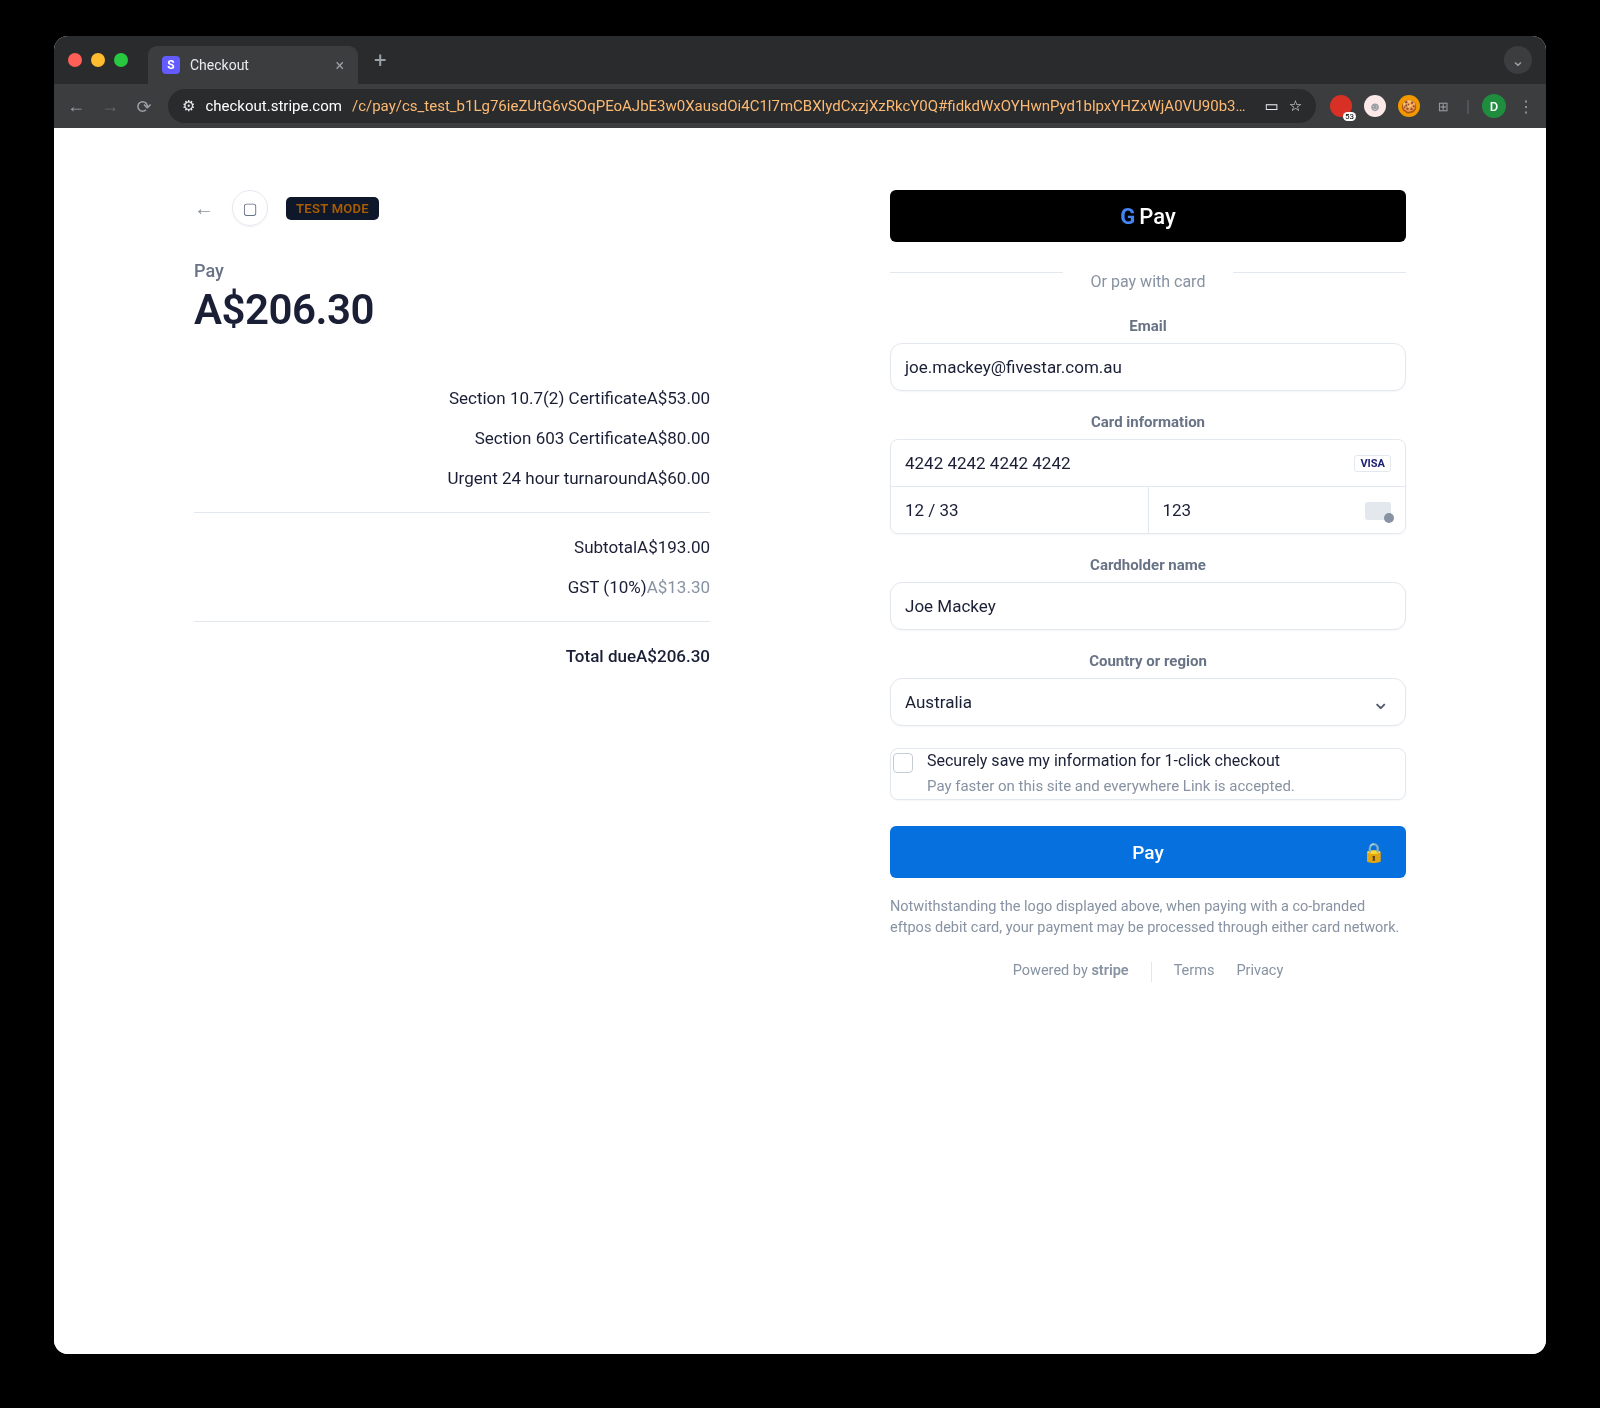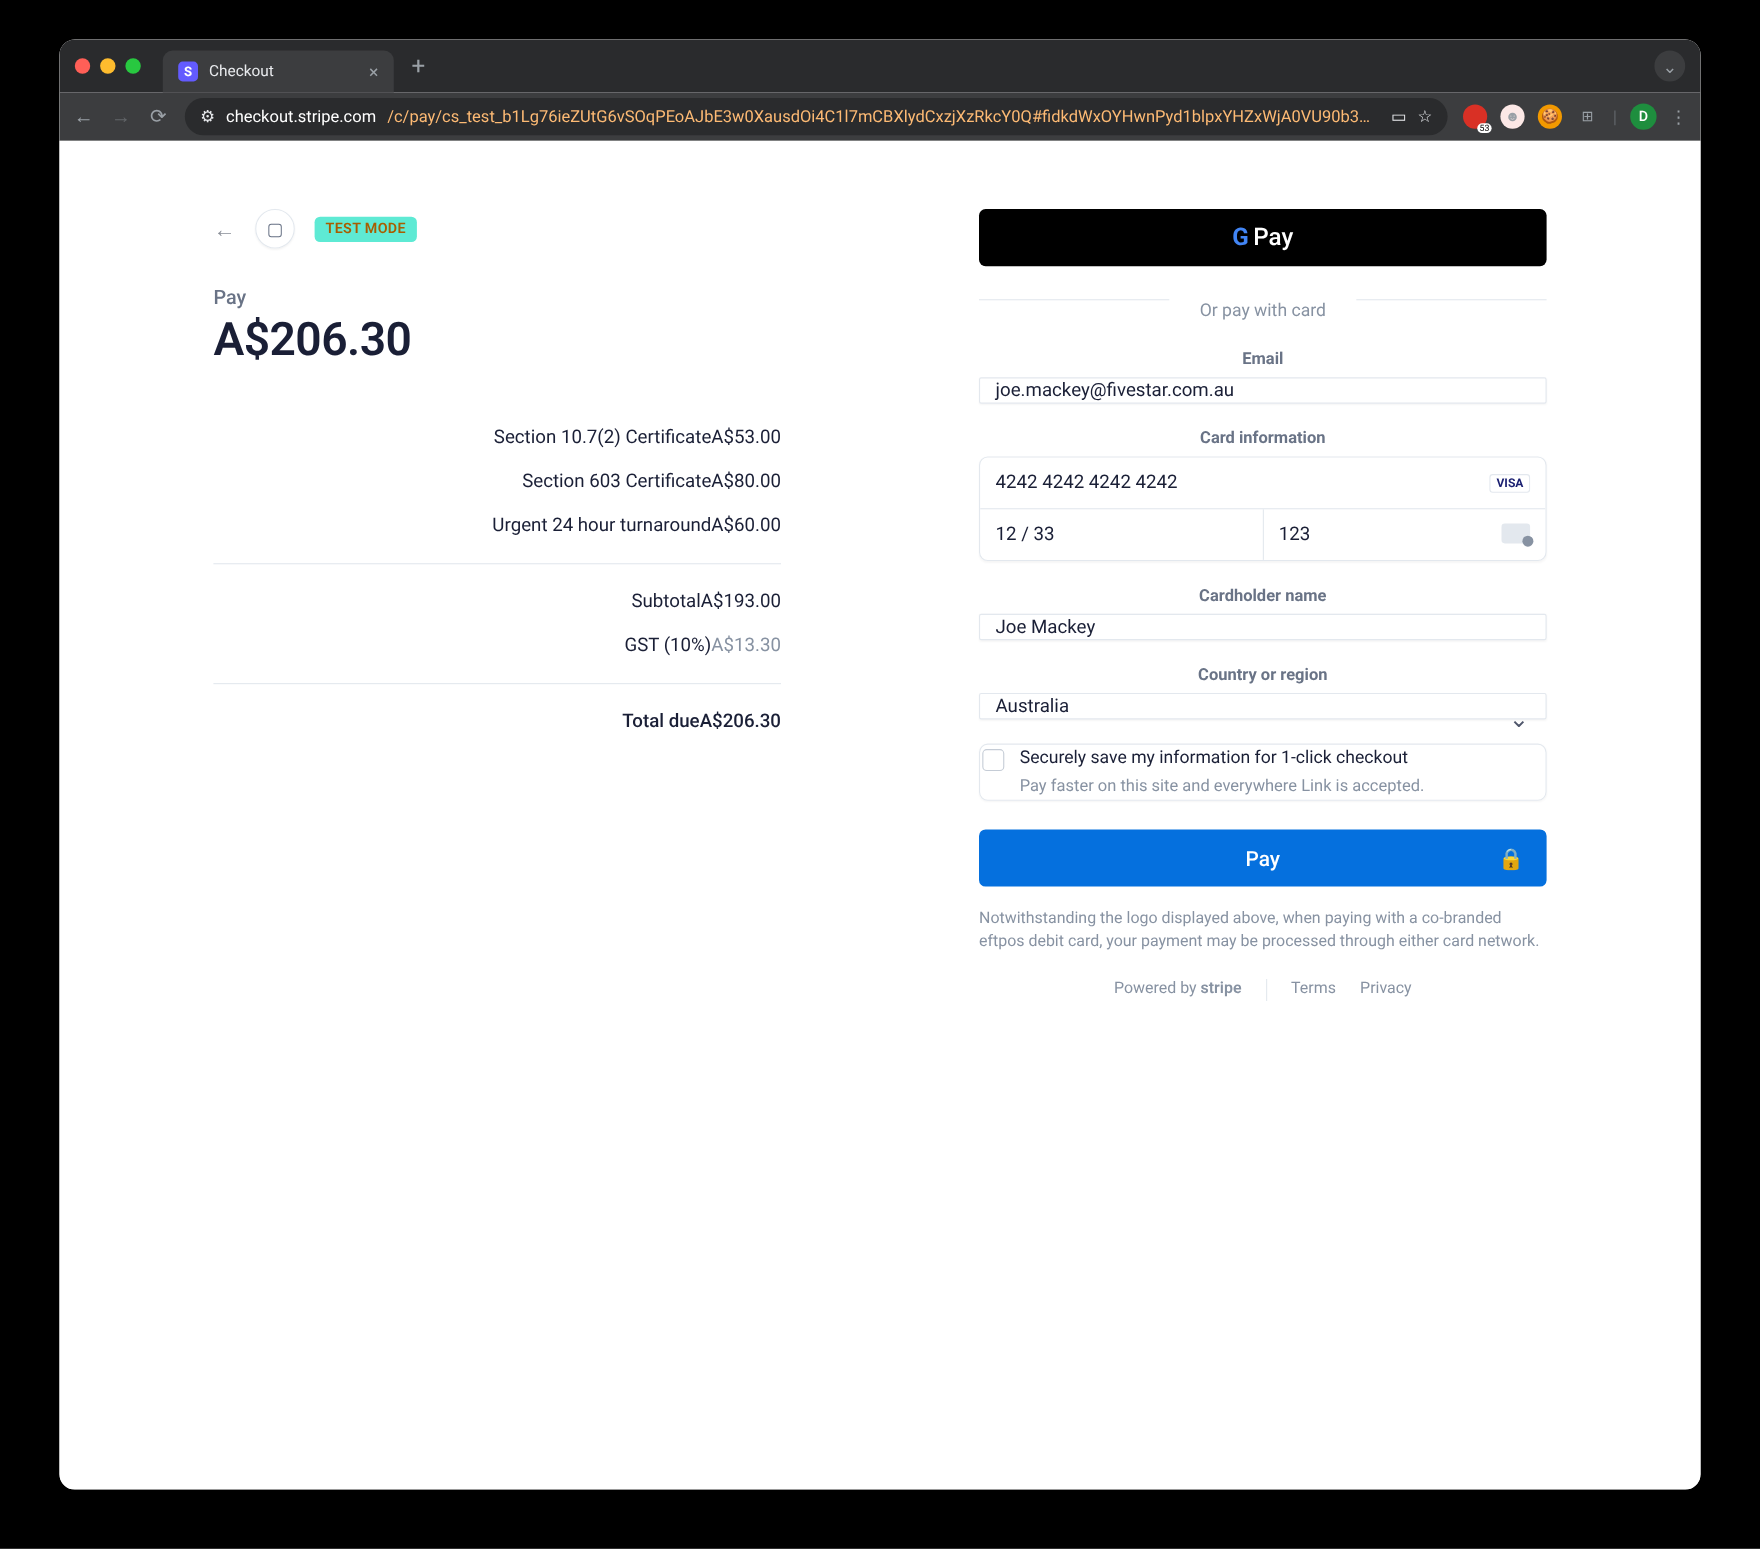--- a/index.html
+++ b/index.html
@@ -113,51 +113,51 @@
     flex: 1;
     padding: 62px 80px 40px 80px;
   }
   .left-pane { padding-left: 140px; padding-right: 90px;}
   .right-pane { padding-left: 90px; padding-right: 140px;}
 
   
   .merchant-row { display:flex; align-items:center; gap:18px; margin-bottom: 34px; }
   .back-arrow { color:#8a8f98; font-size:20px; }
   .merchant-icon { width:36px; height:36px; border-radius:50%; border:1px solid #e3e8ee; display:flex; align-items:center; justify-content:center; color:#697386; box-shadow:0 1px 2px rgba(0,0,0,0.06);}
-  .test-badge { background:#5eead4; color:#a85d00; font-size:13px; font-weight:600; padding:4px 10px; border-radius:5px; letter-spacing:0.3px;}
+  .test-badge { background:#0f172a; color:#a85d00; font-size:13px; font-weight:600; padding:4px 10px; border-radius:5px; letter-spacing:0.3px;}
   .pay-label { color:#697386; font-size:18px; font-weight:500; margin-bottom:4px;}
   .amount { font-size:42px; font-weight:600; color:#1a1f36; margin-bottom:44px; letter-spacing:-0.5px;}
   .line-items { }
   .li-row { display:flex; justify-content:flex-end; padding:10px 0; color:#1a1f36; font-size:17px;}
   .rule { border:none; border-top:1px solid #e3e8ee; margin:14px 0;}
   .muted { color:#8792a2; }
   .total-row { font-weight:500; font-size:17px;}
 
   
   .gpay-btn {
     background:#000; color:#fff; height:52px; border-radius:6px;
     display:flex; align-items:center; justify-content:center; gap:4px;
     font-size:22px; font-weight:500; margin-bottom:30px;
   }
   .g-logo { font-weight:700; }
   .g-b { color:#4285f4;}
   .or-row { display:flex; align-items:flex-start; gap:28px; color:#8792a2; font-size:16px; margin-bottom:26px;}
   .or-line { flex:1; height:1px; background:#e3e8ee; }
   .field-label { color:#697386; font-size:15px; margin-bottom:8px; font-weight:700;text-align:center;}
   .input {
-    width:100%; border:1px solid #e3e8ee; border-radius:2px;
-    padding:1px 14px; font-size:17px; color:#1a1f36;
+    width:100%; border:1px solid #e3e8ee; border-radius:12px;
+    padding:13px 14px; font-size:17px; color:#1a1f36;
     box-shadow:0 1px 2px rgba(0,0,0,0.04);
     background:#fff;
   }
   .block { margin-bottom:22px; }
   .card-group { border:1px solid #e3e8ee; border-radius:8px; box-shadow:0 1px 2px rgba(0,0,0,0.04); overflow:hidden;}
   .card-row { display:flex; align-items:center; padding:13px 14px; font-size:17px; color:#1a1f36; }
   .card-row + .card-row-split { border-top:1px solid #e3e8ee; display:flex;}
-  .card-row-split > div { flex:1; padding:13px 14px; font-size:17px; color:#1a1f36; display:flex; align-items:flex-start; }
+  .card-row-split > div { flex:1; padding:13px 14px; font-size:17px; color:#1a1f36; display:flex; align-items:flex-end; }
   .card-row-split > div:first-child { border-right:1px solid #e3e8ee;}
   .visa-badge { margin-left:auto; background:#fff; border:1px solid #e3e8ee; border-radius:3px; padding:1px 5px; font-size:11px; font-weight:700; color:#1a1f71;}
   .cvc-icon { margin-left:auto; width:26px; height:18px; background:#e3e8ee; border-radius:3px; position:relative;}
   .cvc-icon::after { content:""; position:absolute; right:-3px; bottom:-3px; width:10px; height:10px; background:#8792a2; border-radius:50%;}
   .select-wrap { position:relative; }
   .select-wrap::after { content:"⌄"; position:absolute; right:16px; top:11px; font-size:22px; color:#4f566b; pointer-events:none;}
   .save-box { border:1px solid #e3e8ee; border-radius:8px; padding:2px; display:flex; gap:14px; box-shadow:0 1px 2px rgba(0,0,0,0.04); margin-bottom:26px;}
   .checkbox { width:20px; height:20px; border:1px solid #c5ccd6; border-radius:4px; flex-shrink:0; margin-top:2px;}
   .save-title { font-size:16px; color:#1a1f36; margin-bottom:6px;}
   .save-sub { font-size:15px; color:#8792a2; line-height:1.4;}

